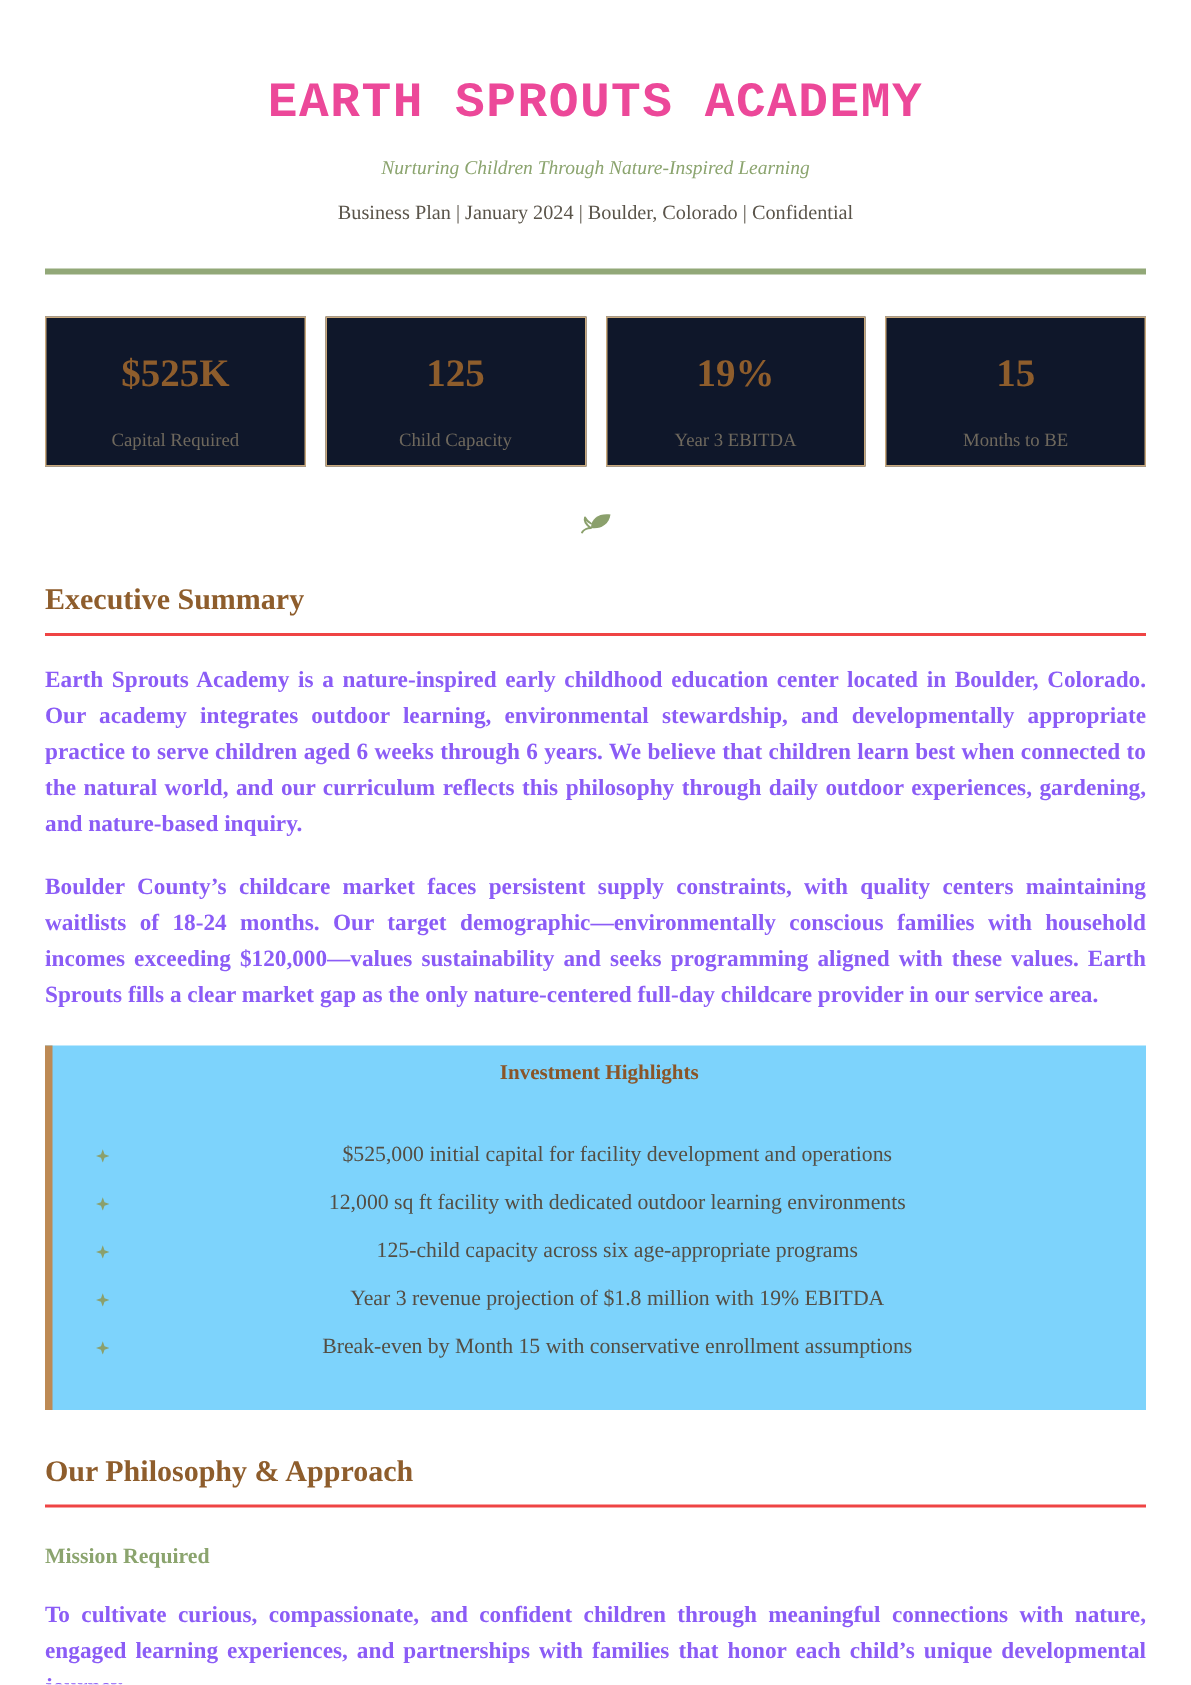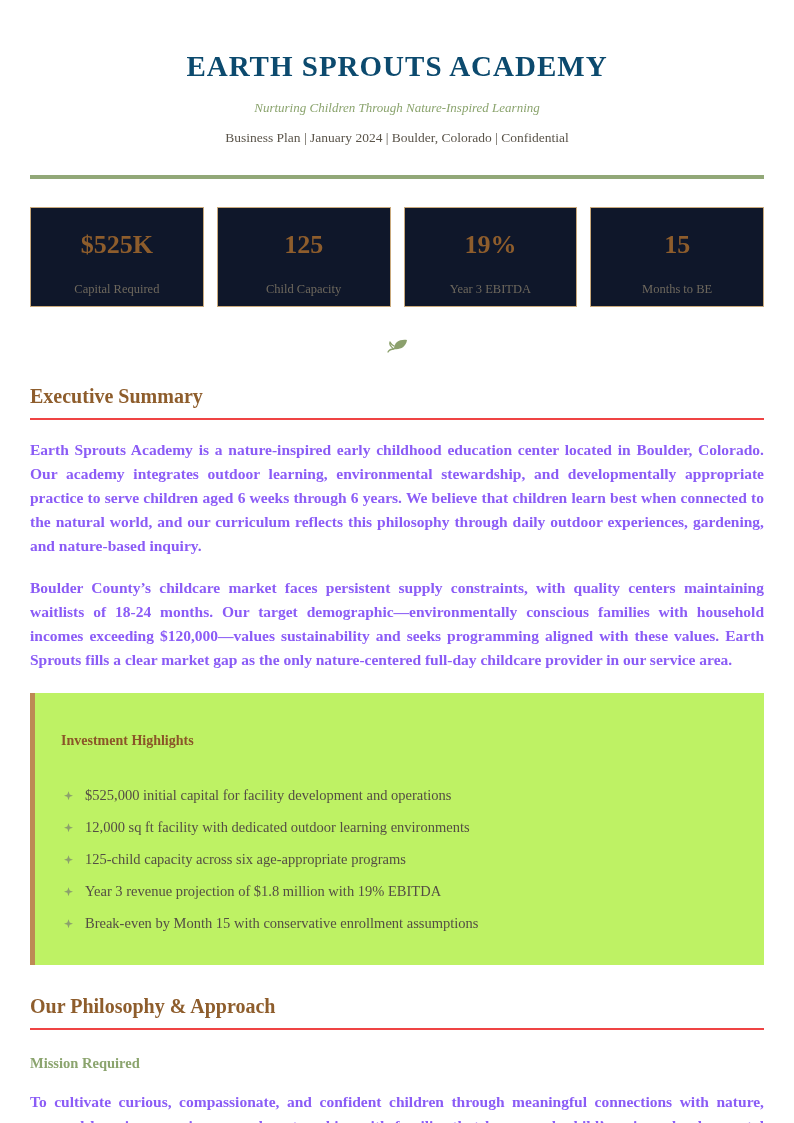--- a/index.html
+++ b/index.html
@@ -12,24 +12,25 @@
     box-sizing: border-box;
     padding: 50px 30px 0 30px;
     font-family: "Liberation Serif", "DejaVu Serif", serif;
     color: #544e44;
   }
 
   
   .doc-header { text-align: center; }
   .doc-title {
     margin: 0;
-    font-size: 29px;
+    font-size: 33px;
     font-weight: bold;
     letter-spacing: 1px;
-    color: #0c4a6e;
+    color: #ec4899;
+    font-family: Liberation Mono, monospace;
   }
   .doc-tagline {
     margin-top: 17px;
     font-size: 13px;
     font-style: italic;
     color: #8ba46e;
   }
   .doc-meta {
     margin-top: 14px;
     font-size: 13.5px;
@@ -92,24 +93,25 @@
     font-size: 15.5px;
     line-height: 1.55;
     text-align: justify;
     color: #8b5cf6;
     font-weight: bold;
   }
 
   
   .highlight-box {
     margin-top: 21px;
-    background: #bef264;
+    background: #7dd3fc;
     border-left: 5px solid #bd8a55;
-    padding: 40px 26px 20px 26px;
+    padding: 11px 26px 20px 26px;
     box-sizing: border-box;
+    text-align: center;
   }
   .highlight-heading {
     margin: 0;
     font-size: 14px;
     font-weight: bold;
     color: #8a5528;
   }
   .highlight-list {
     list-style: none;
     margin: 36px 0 0 0;

